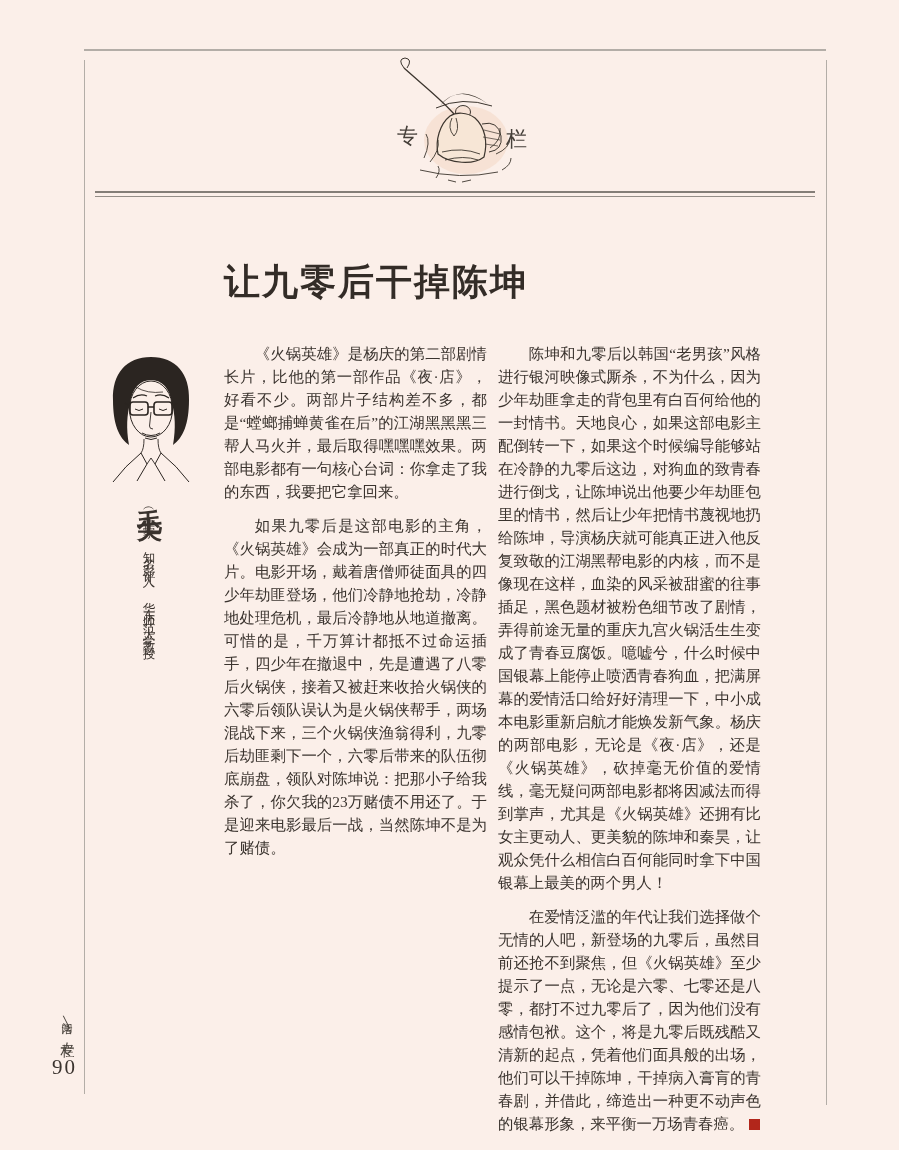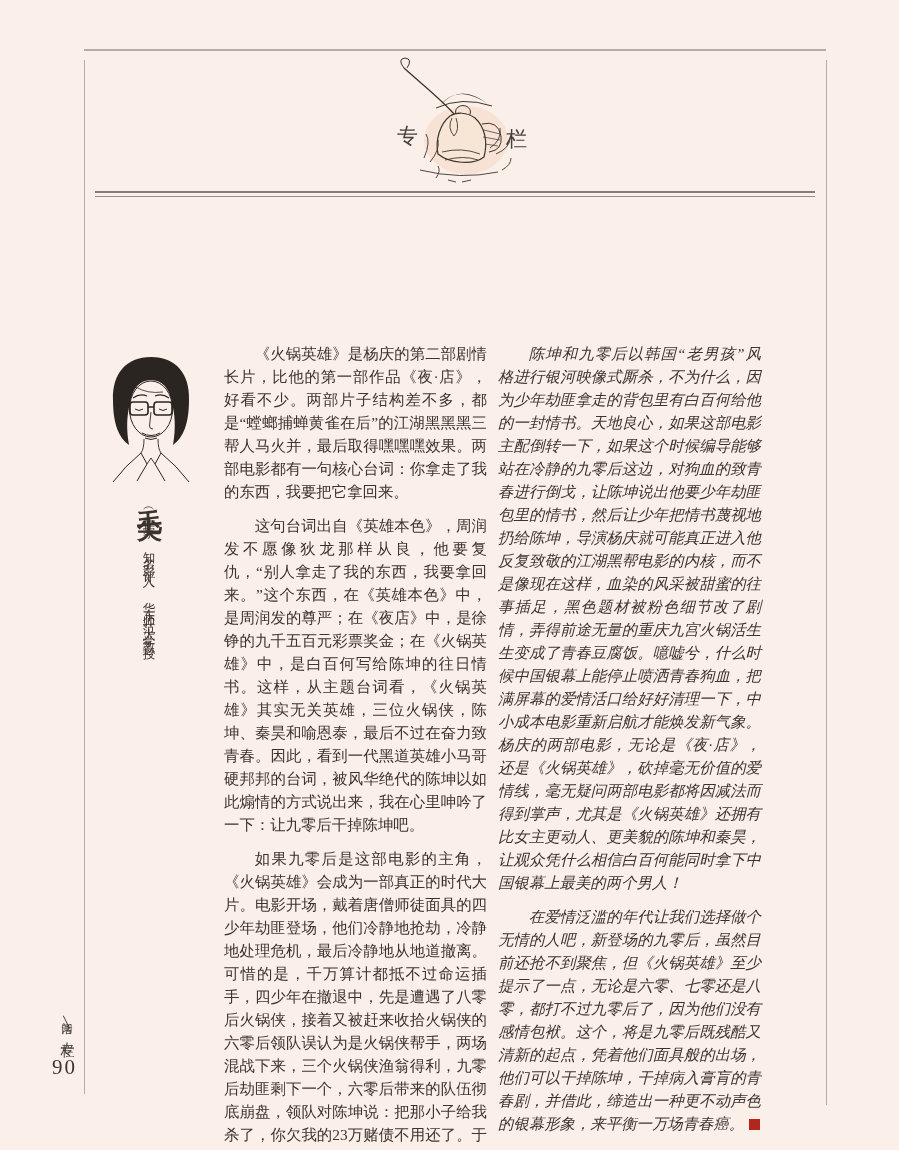--- a/index.html
+++ b/index.html
@@ -38,21 +38,21 @@
   }
   .author-name { font-size:25px; letter-spacing:7px; font-weight:bold; }
   .author-bio  { font-size:12.5px; letter-spacing:6.5px; }
 
   .col {
     position:absolute; top:331px; width:263px;
     font-size:15.4px; line-height:23px; text-align:justify;
     color:#3a332e;
   }
   .col-left  { left:224px; }
-  .col-right { left:498px;font-style:italic; }
+  .col-right { left:498px; }
   .col p { margin:11px 0 11px 0; text-indent:2em; }
   .end-mark {
     display:inline-block; width:11px; height:11px; background:#b2261b;
     margin-left:5px; vertical-align:-1px;
   }
 
   .footer-vert {
     position:absolute; left:58px; top:1014px;
     writing-mode:vertical-rl; text-orientation:mixed; color:#46403a;
   }
@@ -85,20 +85,21 @@
     <path d="M94 78 l16 4 M93 85 l17 3 M95 92 l13 2" stroke="#3c352e" stroke-width="0.7"></path>
     <path d="M52 100 Q72 95 90 102 M55 108 Q74 103 88 108" fill="none" stroke="#3c352e" stroke-width="0.9"></path>
     <path d="M34 106 q7 -16 2 -24 M40 110 q10 -12 8 -22 M100 96 q12 -8 10 -20 M106 102 q14 -6 14 -16 M30 118 q40 10 78 2" fill="none" stroke="#3c352e" stroke-width="0.9"></path>
     <path d="M46 126 q5 -7 2 -12 M58 128 l8 2 m6 0 l9 -2 M112 118 q9 -5 9 -12" fill="none" stroke="#3c352e" stroke-width="0.9"></path>
   </svg>
   <span class="hdr-char left">专</span>
   <span class="hdr-char right">栏</span>
 
   <div class="double-rule"></div>
 
+  <h1 class="title">让九零后干掉陈坤</h1>
 
   <svg class="portrait" viewBox="0 0 96 128">
     <ellipse cx="48" cy="55" rx="21.5" ry="28" fill="#fbefe9" stroke="#2b2521" stroke-width="1"></ellipse>
     <path d="M48 3 C 23 3, 9 20, 10 46 C 10 70, 16 84, 26 91 C 23 74, 24 60, 27 50 C 29 34, 37 26, 48 26 C 59 26, 67 34, 69 50 C 72 60, 73 74, 70 91 C 80 84, 86 70, 86 46 C 87 20, 73 3, 48 3 Z" fill="#2b2521"></path>
     <path d="M33 33 q11 7 27 5" fill="none" stroke="#2b2521" stroke-width="0.8"></path>
     <rect x="27" y="48" width="18" height="13" rx="3" fill="none" stroke="#2b2521" stroke-width="1.6"></rect>
     <rect x="51" y="48" width="18" height="13" rx="3" fill="none" stroke="#2b2521" stroke-width="1.6"></rect>
     <path d="M45 53 h6 M27 52 l-5 -3 M69 52 l5 -3" fill="none" stroke="#2b2521" stroke-width="1.4"></path>
     <path d="M30 44 q7 -5 14 -2 M52 42 q7 -3 14 2" fill="none" stroke="#2b2521" stroke-width="1.2"></path>
     <path d="M32 55 q4 3 8 0 M56 55 q4 3 8 0" fill="none" stroke="#2b2521" stroke-width="1"></path>
@@ -107,21 +108,20 @@
     <path d="M41 85 q0 10 -3 14 M55 85 q0 10 3 14" fill="none" stroke="#2b2521" stroke-width="0.9"></path>
     <path d="M10 128 Q22 112 38 99 L44 110 L34 127 M86 128 Q74 112 58 99 L52 110 L62 127" fill="none" stroke="#2b2521" stroke-width="1"></path>
     <path d="M44 110 L48 104 L52 110" fill="none" stroke="#2b2521" stroke-width="0.9"></path>
   </svg>
   <div class="author-vert">
     <span class="author-name">毛尖</span><span class="author-bio">（作家、知名影评人、华东师范大学教授）</span>
   </div>
 
   <div class="col col-left">
     <p><span>《火锅英雄》是杨庆的第二部剧情长片，比他的第一部作品《夜·店》，好看不少。两部片子结构差不多，都是“螳螂捕蝉黄雀在后”的江湖黑黑黑三帮人马火并，最后取得嘿嘿嘿效果。两部电影都有一句核心台词：你拿走了我的东西，我要把它拿回来。</span></p>
-    <p><span>这句台词出自《英雄本色》，周润发不愿像狄龙那样从良，他要复仇，“别人拿走了我的东西，我要拿回来。”这个东西，在《英雄本色》中，是周润发的尊严；在《夜店》中，是徐铮的九千五百元彩票奖金；在《火锅英雄》中，是白百何写给陈坤的往日情书。这样，从主题台词看，《火锅英雄》其实无关英雄，三位火锅侠，陈坤、秦昊和喻恩泰，最后不过在奋力致青春。因此，看到一代黑道英雄小马哥硬邦邦的台词，被风华绝代的陈坤以如此煽情的方式说出来，我在心里呻吟了一下：让九零后干掉陈坤吧。</span></p>
     <p><span>如果九零后是这部电影的主角，《火锅英雄》会成为一部真正的时代大片。电影开场，戴着唐僧师徒面具的四少年劫匪登场，他们冷静地抢劫，冷静地处理危机，最后冷静地从地道撤离。可惜的是，千万算计都抵不过命运插手，四少年在撤退中，先是遭遇了八零后火锅侠，接着又被赶来收拾火锅侠的六零后领队误认为是火锅侠帮手，两场混战下来，三个火锅侠渔翁得利，九零后劫匪剩下一个，六零后带来的队伍彻底崩盘，领队对陈坤说：把那小子给我杀了，你欠我的23万赌债不用还了。于是迎来电影最后一战，当然陈坤不是为了赌债。</span></p>
   </div>
   <div class="col col-right">
     <p><span>陈坤和九零后以韩国“老男孩”风格进行银河映像式厮杀，不为什么，因为少年劫匪拿走的背包里有白百何给他的一封情书。天地良心，如果这部电影主配倒转一下，如果这个时候编导能够站在冷静的九零后这边，对狗血的致青春进行倒戈，让陈坤说出他要少年劫匪包里的情书，然后让少年把情书蔑视地扔给陈坤，导演杨庆就可能真正进入他反复致敬的江湖黑帮电影的内核，而不是像现在这样，血染的风采被甜蜜的往事插足，黑色题材被粉色细节改了剧情，弄得前途无量的重庆九宫火锅活生生变成了青春豆腐饭。噫嘘兮，什么时候中国银幕上能停止喷洒青春狗血，把满屏幕的爱情活口给好好清理一下，中小成本电影重新启航才能焕发新气象。杨庆的两部电影，无论是《夜·店》，还是《火锅英雄》，砍掉毫无价值的爱情线，毫无疑问两部电影都将因减法而得到掌声，尤其是《火锅英雄》还拥有比女主更动人、更美貌的陈坤和秦昊，让观众凭什么相信白百何能同时拿下中国银幕上最美的两个男人！</span></p>
     <p><span>在爱情泛滥的年代让我们选择做个无情的人吧，新登场的九零后，虽然目前还抢不到聚焦，但《火锅英雄》至少提示了一点，无论是六零、七零还是八零，都打不过九零后了，因为他们没有感情包袱。这个，将是九零后既残酷又清新的起点，凭着他们面具般的出场，他们可以干掉陈坤，干掉病入膏肓的青春剧，并借此，缔造出一种更不动声色的银幕形象，来平衡一万场青春癌。</span><span class="end-mark"></span></p>
   </div>
 
   <div class="footer-vert">
     <span class="f-small">阅活</span><span class="f-slash">╲</span><span class="f-large">专栏</span>
   </div>

